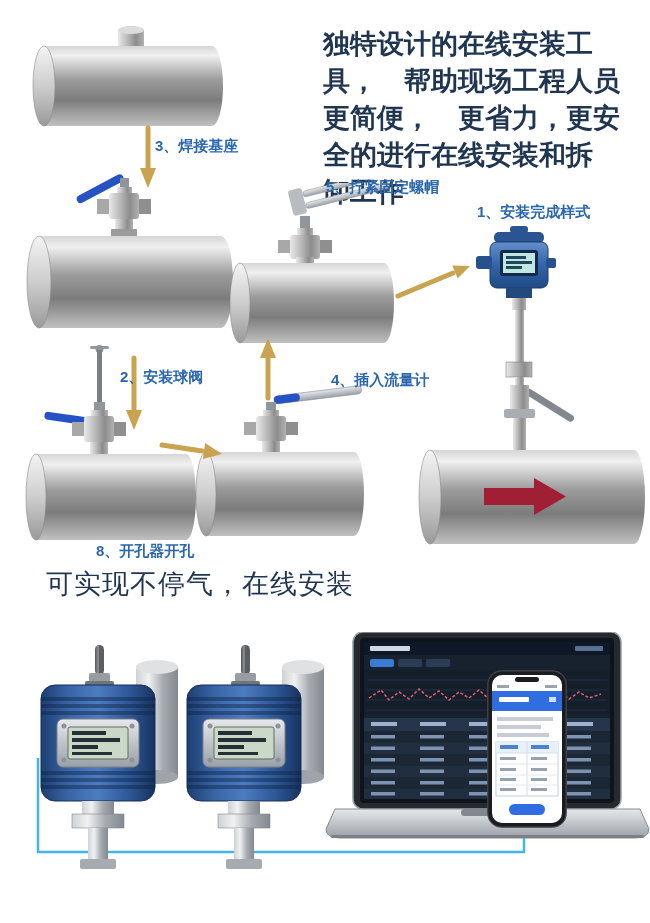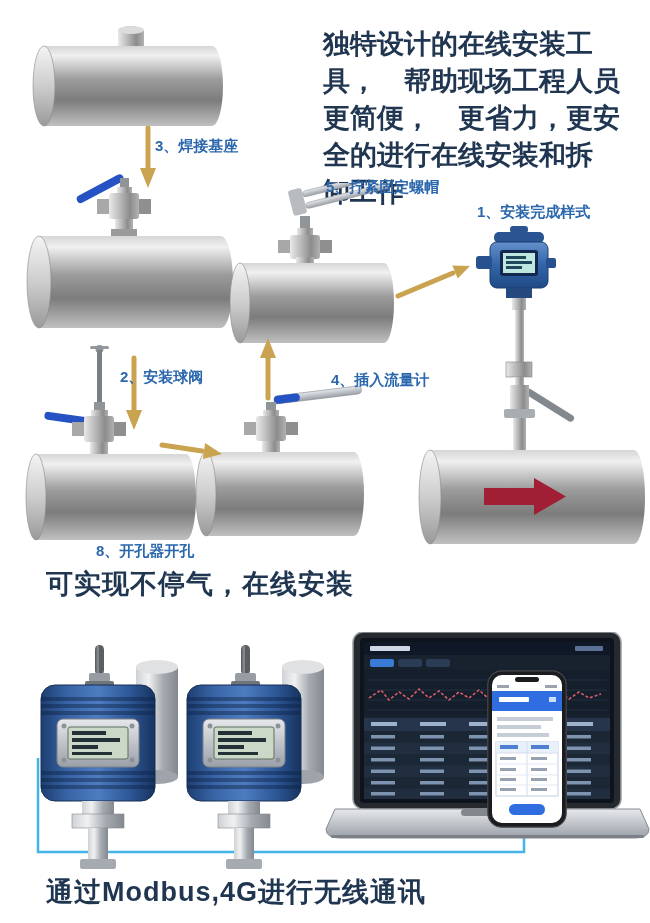--- a/index.html
+++ b/index.html
@@ -5,21 +5,21 @@
   * { margin:0; padding:0; box-sizing:border-box; }
   html,body { background:#ffffff; }
   body { font-family:"Liberation Sans","DejaVu Sans",sans-serif; }
   .page { position:relative; width:650px; height:923px; background:#ffffff; overflow:hidden; margin:0 auto; }
   .abs { position:absolute; }
   .intro {
     width:336px; font-size:27px; font-weight:700; color:#1f3550;
     line-height:1.37; white-space:pre-line;
   }
   .step-label { font-size:15px; font-weight:700; color:#2b67ad; white-space:nowrap; z-index:6; }
-  .caption { font-size:27px; font-weight:700; color:#1f3550; white-space:nowrap; letter-spacing:1px; }
+  .caption { font-size:27px; font-weight:400; color:#1f3550; white-space:nowrap; letter-spacing:1px; }
   svg { display:block; }
   .fig { z-index:1; }
   .arrows { z-index:5; pointer-events:none; }
 </style>
 </head>
 <body>
 
 <div class="page">
 
   <svg width="0" height="0" style="position:absolute" aria-hidden="true">
@@ -421,15 +421,14 @@
           <rect x="44" y="98" width="16" height="3"></rect>
         <rect x="13" y="108" width="16" height="3"></rect>
           <rect x="44" y="108" width="16" height="3"></rect>
         <rect x="13" y="118" width="16" height="3"></rect>
           <rect x="44" y="118" width="16" height="3"></rect>
       </g>
       <rect x="22" y="134" width="36" height="11" rx="5.5" fill="#2f6de0"></rect>
     </g>
   </svg>
 
-  <div class="abs caption" style="left:46px; top:874px; z-index:6;">通过Modbus,4G进行无线通讯</div>
 
 </div>
 
 </body></html>

